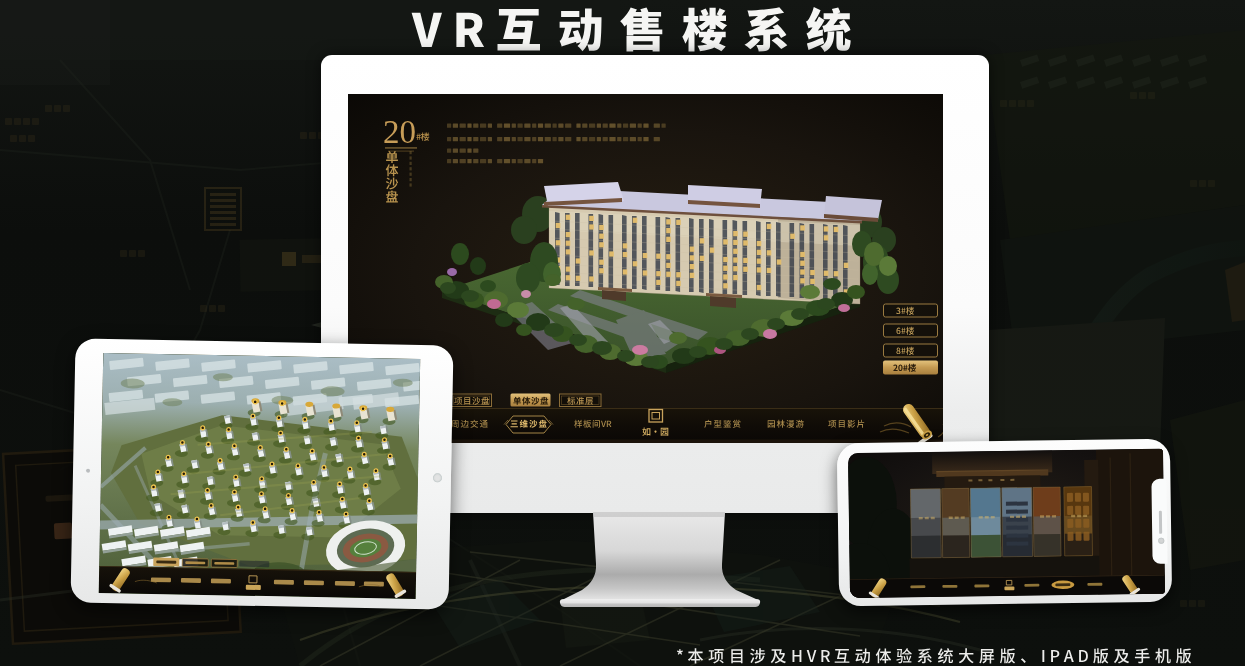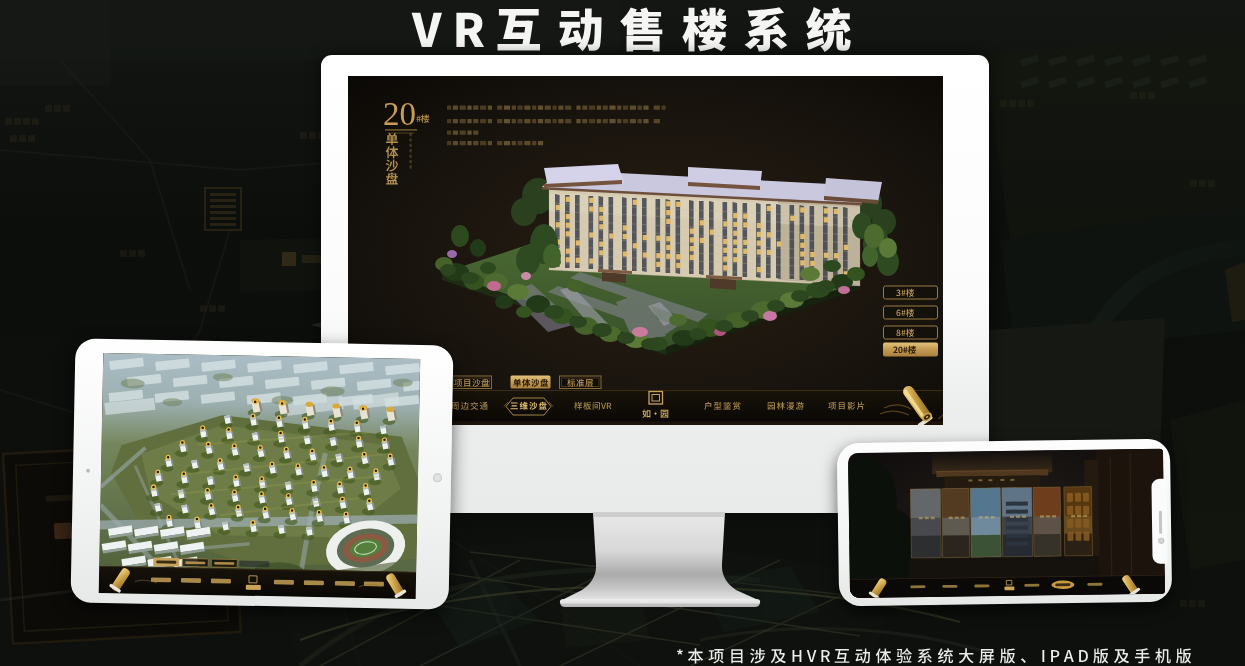--- a/index.html
+++ b/index.html
@@ -163,21 +163,21 @@
 </g>
 <path d="M300,640 C420,596 560,580 720,588 C830,593 900,606 960,622" stroke="#46482e" stroke-width="2.2" fill="none" opacity="0.5"></path>
 </svg>
 
 <svg class="abs" style="left:410px;top:2px" width="450" height="60" viewBox="0 0 450 60">
       <path d="M9.8 0.0 -0.4 -34.3H8.3L12.2 -18.6Q13.0 -15.9 13.5 -13.2Q14.1 -10.5 14.9 -7.7H15.1Q15.9 -10.5 16.4 -13.2Q17.0 -15.9 17.8 -18.6L21.6 -34.3H30.0L19.7 0.0Z M44.4 0.0V-34.3H57.0Q60.7 -34.3 63.7 -33.3Q66.7 -32.3 68.6 -30.0Q70.4 -27.6 70.4 -23.5Q70.4 -19.5 68.6 -16.9Q66.7 -14.4 63.7 -13.2Q60.7 -12.1 57.0 -12.1H52.7V0.0ZM52.7 -18.5H56.3Q59.3 -18.5 60.8 -19.8Q62.4 -21.1 62.4 -23.5Q62.4 -25.9 60.8 -26.8Q59.3 -27.7 56.3 -27.7H52.7ZM62.9 0.0 55.5 -14.2 61.1 -19.6 72.1 0.0Z M86.9 -37.9H126.7V-31.5H86.9ZM98.1 -26.3H116.1V-20.1H98.1ZM95.9 -14.4H114.6V-8.1H95.9ZM85.5 -3.0H128.0V3.4H85.5ZM96.9 -32.7H104.2Q103.6 -29.5 102.9 -26.2Q102.2 -22.9 101.5 -19.6Q100.7 -16.4 100.0 -13.4Q99.3 -10.5 98.6 -8.1H91.1Q91.8 -10.6 92.6 -13.6Q93.4 -16.6 94.2 -19.8Q95.0 -23.1 95.7 -26.4Q96.4 -29.6 96.9 -32.7ZM113.8 -26.3H114.6L115.7 -26.5L120.9 -26.0Q120.6 -23.2 120.2 -20.1Q119.8 -16.9 119.3 -13.7Q118.8 -10.4 118.2 -7.3Q117.7 -4.1 117.2 -1.1L110.2 -1.7Q110.8 -4.7 111.3 -8.0Q111.9 -11.3 112.4 -14.6Q112.9 -17.8 113.2 -20.7Q113.6 -23.5 113.8 -25.6Z M168.7 -29.7H186.5V-23.3H168.7ZM183.0 -29.7H189.5Q189.5 -29.7 189.5 -29.1Q189.5 -28.6 189.5 -27.9Q189.5 -27.2 189.5 -26.8Q189.4 -19.8 189.2 -14.9Q189.0 -10.1 188.7 -6.9Q188.5 -3.7 188.1 -1.8Q187.7 0.0 187.2 0.8Q186.2 2.2 185.3 2.7Q184.3 3.3 183.1 3.5Q181.9 3.8 180.3 3.8Q178.7 3.9 177.0 3.8Q176.9 2.4 176.3 0.5Q175.8 -1.3 175.0 -2.7Q176.4 -2.6 177.7 -2.6Q178.9 -2.5 179.7 -2.5Q180.2 -2.5 180.6 -2.7Q180.9 -2.9 181.3 -3.4Q181.7 -3.9 182.0 -5.4Q182.2 -7.0 182.4 -9.9Q182.6 -12.8 182.7 -17.4Q182.9 -21.9 183.0 -28.3ZM173.0 -38.5H179.7Q179.7 -32.8 179.5 -27.6Q179.4 -22.4 179.0 -17.8Q178.5 -13.2 177.6 -9.2Q176.6 -5.2 174.9 -1.8Q173.2 1.6 170.5 4.3Q169.9 3.4 169.1 2.5Q168.2 1.5 167.3 0.6Q166.4 -0.3 165.5 -0.9Q167.9 -3.2 169.4 -6.1Q170.8 -9.0 171.6 -12.5Q172.3 -16.0 172.6 -20.0Q172.9 -24.1 173.0 -28.7Q173.0 -33.3 173.0 -38.5ZM149.1 -35.9H167.3V-30.0H149.1ZM147.6 -25.3H168.1V-19.3H147.6ZM160.7 -15.5 166.0 -17.0Q166.8 -15.1 167.6 -13.0Q168.5 -10.8 169.2 -8.8Q169.9 -6.7 170.2 -5.2L164.4 -3.4Q164.2 -4.9 163.6 -7.0Q163.0 -9.1 162.2 -11.3Q161.4 -13.6 160.7 -15.5ZM149.8 -0.3 149.1 -5.9 151.8 -7.9 166.5 -11.6Q166.6 -10.3 166.9 -8.6Q167.2 -7.0 167.5 -6.0Q163.4 -4.8 160.5 -4.0Q157.7 -3.2 155.8 -2.6Q153.9 -2.0 152.7 -1.6Q151.6 -1.2 150.9 -0.9Q150.3 -0.6 149.8 -0.3ZM149.8 -0.3Q149.6 -0.9 149.2 -2.0Q148.9 -3.1 148.4 -4.2Q148.0 -5.4 147.6 -6.2Q148.4 -6.4 148.9 -7.2Q149.5 -7.9 150.0 -9.2Q150.3 -9.8 150.8 -11.1Q151.2 -12.5 151.8 -14.4Q152.3 -16.2 152.8 -18.4Q153.3 -20.6 153.6 -22.7L160.2 -20.9Q159.6 -17.9 158.5 -14.8Q157.5 -11.7 156.3 -8.9Q155.1 -6.0 154.0 -3.8V-3.6Q154.0 -3.6 153.3 -3.3Q152.7 -2.9 151.9 -2.4Q151.0 -1.8 150.4 -1.3Q149.8 -0.7 149.8 -0.3Z M228.3 -37.7 234.5 -39.5Q235.3 -38.0 236.0 -36.3Q236.7 -34.5 237.0 -33.2L230.4 -31.2Q230.2 -32.5 229.6 -34.3Q229.0 -36.2 228.3 -37.7ZM218.7 -2.3H242.1V2.9H218.7ZM218.8 -28.9H246.6V-24.7H218.8ZM218.8 -23.4H246.6V-19.2H218.8ZM214.5 -10.9H247.6V4.5H240.6V-5.7H221.2V4.5H214.5ZM218.7 -39.6 224.9 -37.6Q223.4 -34.4 221.4 -31.3Q219.4 -28.1 217.1 -25.3Q214.9 -22.5 212.6 -20.5Q212.2 -21.1 211.4 -22.1Q210.6 -23.1 209.7 -24.2Q208.9 -25.2 208.2 -25.8Q210.3 -27.5 212.2 -29.7Q214.2 -31.9 215.9 -34.4Q217.5 -37.0 218.7 -39.6ZM229.8 -32.3H236.3V-14.9H229.8ZM221.4 -34.9H249.1V-30.4H221.4V-11.4H214.8V-30.1L219.8 -34.9ZM218.1 -17.6H250.3V-12.8H218.1Z M287.4 -31.4H314.0V-26.0H287.4ZM286.9 -15.2H313.7V-9.7H286.9ZM297.5 -39.3H303.7V-18.0H297.5ZM288.6 -36.2 293.6 -38.5Q294.4 -37.2 295.3 -35.6Q296.2 -33.9 296.6 -32.8L291.3 -30.2Q290.9 -31.4 290.1 -33.1Q289.3 -34.8 288.6 -36.2ZM307.6 -38.8 313.4 -36.3Q312.1 -34.7 311.0 -33.2Q309.9 -31.7 308.9 -30.6L304.5 -32.8Q305.1 -33.6 305.6 -34.6Q306.2 -35.7 306.7 -36.8Q307.2 -37.9 307.6 -38.8ZM296.4 -29.3 301.2 -27.4Q299.9 -25.2 298.0 -23.1Q296.2 -21.0 294.1 -19.2Q291.9 -17.4 289.7 -16.2Q289.0 -17.3 287.8 -18.7Q286.6 -20.1 285.7 -20.9Q287.7 -21.8 289.8 -23.1Q291.8 -24.4 293.6 -26.0Q295.3 -27.6 296.4 -29.3ZM304.4 -29.1Q305.6 -27.7 307.3 -26.3Q309.1 -24.9 311.1 -23.7Q313.1 -22.5 315.1 -21.7Q314.0 -20.8 312.8 -19.4Q311.6 -18.0 310.8 -16.9Q308.9 -18.0 306.9 -19.7Q304.8 -21.3 303.1 -23.3Q301.3 -25.3 299.9 -27.2ZM289.0 -5.0 292.5 -9.3Q296.3 -8.1 300.3 -6.5Q304.2 -4.9 307.7 -3.3Q311.2 -1.7 313.7 -0.5L309.4 4.3Q307.1 2.9 303.8 1.3Q300.5 -0.4 296.7 -2.0Q292.9 -3.6 289.0 -5.0ZM303.9 -10.9 310.4 -10.3Q309.3 -6.7 307.6 -4.2Q305.9 -1.7 303.2 -0.1Q300.6 1.6 296.8 2.6Q293.0 3.6 287.9 4.3Q287.6 2.9 286.8 1.3Q286.1 -0.3 285.5 -1.2Q291.1 -1.6 294.8 -2.5Q298.5 -3.5 300.7 -5.5Q302.9 -7.5 303.9 -10.9ZM271.5 -30.9H286.2V-24.7H271.5ZM276.5 -39.3H282.5V4.4H276.5ZM276.7 -26.2 280.1 -24.7Q279.7 -21.9 279.0 -18.9Q278.4 -15.9 277.5 -13.0Q276.6 -10.1 275.6 -7.6Q274.5 -5.1 273.3 -3.3Q273.1 -4.3 272.5 -5.5Q272.0 -6.8 271.4 -8.0Q270.8 -9.2 270.3 -10.2Q271.4 -11.5 272.4 -13.5Q273.3 -15.4 274.2 -17.5Q275.0 -19.7 275.7 -21.9Q276.3 -24.1 276.7 -26.2ZM282.3 -23.7Q282.7 -23.3 283.6 -22.2Q284.4 -21.1 285.3 -19.8Q286.2 -18.5 287.0 -17.4Q287.7 -16.3 288.1 -15.8L284.2 -11.3Q283.9 -12.4 283.3 -13.7Q282.7 -15.1 282.0 -16.5Q281.3 -17.9 280.6 -19.2Q279.9 -20.5 279.4 -21.4ZM289.0 -5.0Q290.2 -6.8 291.5 -9.0Q292.8 -11.2 294.0 -13.6Q295.2 -16.0 296.0 -18.2L302.4 -17.1Q301.6 -14.9 300.5 -12.7Q299.4 -10.5 298.3 -8.5Q297.2 -6.4 296.2 -5.0Z M341.6 -9.8 348.4 -7.3Q347.1 -5.6 345.3 -3.8Q343.6 -2.1 341.8 -0.5Q340.0 1.0 338.3 2.2Q337.6 1.5 336.6 0.7Q335.5 -0.2 334.4 -1.0Q333.3 -1.8 332.5 -2.3Q335.1 -3.6 337.5 -5.7Q340.0 -7.7 341.6 -9.8ZM359.6 -6.4 365.1 -10.0Q366.8 -8.9 368.7 -7.5Q370.7 -6.0 372.4 -4.6Q374.2 -3.1 375.3 -1.8L369.3 2.1Q368.4 0.9 366.7 -0.6Q365.1 -2.2 363.2 -3.7Q361.3 -5.2 359.6 -6.4ZM351.3 -13.3H358.1V-2.5Q358.1 -0.1 357.5 1.2Q356.9 2.6 355.1 3.4Q353.4 4.1 351.3 4.3Q349.3 4.4 346.7 4.4Q346.5 2.9 345.7 1.1Q345.0 -0.8 344.3 -2.1Q345.4 -2.1 346.6 -2.0Q347.8 -2.0 348.8 -2.0Q349.8 -2.0 350.2 -2.0Q350.8 -2.0 351.0 -2.2Q351.3 -2.3 351.3 -2.7ZM367.3 -39.8 372.1 -34.3Q368.3 -33.4 364.0 -32.7Q359.6 -32.0 355.1 -31.6Q350.5 -31.2 345.9 -30.9Q341.4 -30.7 337.0 -30.6Q336.9 -31.8 336.4 -33.6Q335.9 -35.3 335.4 -36.4Q339.7 -36.6 344.1 -36.8Q348.4 -37.1 352.6 -37.5Q356.8 -37.9 360.6 -38.5Q364.3 -39.1 367.3 -39.8ZM338.0 -10.0Q337.9 -10.6 337.5 -11.6Q337.2 -12.7 336.8 -13.8Q336.4 -15.0 336.1 -15.8Q337.6 -16.1 339.0 -16.6Q340.5 -17.2 342.7 -18.3Q343.9 -18.9 346.2 -20.1Q348.5 -21.3 351.4 -23.1Q354.3 -24.9 357.3 -27.0Q360.3 -29.2 362.9 -31.6L367.7 -27.2Q361.9 -22.5 355.2 -18.9Q348.5 -15.2 342.1 -12.6V-12.4Q342.1 -12.4 341.4 -12.2Q340.8 -12.0 340.0 -11.6Q339.2 -11.2 338.6 -10.8Q338.0 -10.3 338.0 -10.0ZM338.0 -10.0 337.8 -14.6 341.5 -16.6 368.3 -18.4Q368.2 -17.2 368.2 -15.7Q368.2 -14.1 368.2 -13.2Q362.1 -12.7 357.6 -12.3Q353.2 -12.0 350.0 -11.7Q346.9 -11.4 344.8 -11.2Q342.7 -10.9 341.5 -10.8Q340.2 -10.6 339.4 -10.4Q338.6 -10.2 338.0 -10.0ZM339.8 -20.2Q339.6 -20.8 339.3 -21.8Q339.0 -22.8 338.6 -23.9Q338.2 -25.0 337.9 -25.8Q338.8 -25.9 339.6 -26.4Q340.4 -26.8 341.5 -27.5Q342.1 -27.8 343.1 -28.6Q344.1 -29.3 345.4 -30.4Q346.7 -31.4 348.0 -32.7Q349.4 -33.9 350.5 -35.2L355.9 -32.1Q353.2 -29.5 349.9 -27.1Q346.6 -24.7 343.3 -23.0V-22.8Q343.3 -22.8 342.8 -22.6Q342.2 -22.3 341.5 -21.9Q340.8 -21.5 340.3 -21.0Q339.8 -20.6 339.8 -20.2ZM339.8 -20.2 339.7 -24.4 342.7 -26.1 359.9 -26.9Q359.6 -25.8 359.4 -24.3Q359.2 -22.9 359.1 -22.0Q353.3 -21.7 349.8 -21.4Q346.2 -21.2 344.3 -21.0Q342.3 -20.8 341.3 -20.6Q340.4 -20.4 339.8 -20.2ZM360.5 -20.2 365.5 -22.8Q367.2 -21.2 368.9 -19.3Q370.6 -17.4 372.0 -15.5Q373.5 -13.7 374.4 -12.1L369.1 -9.0Q368.3 -10.5 366.9 -12.5Q365.5 -14.4 363.8 -16.5Q362.2 -18.5 360.5 -20.2Z M426.9 -25.1 432.0 -27.6Q433.3 -26.0 434.5 -24.1Q435.8 -22.3 436.9 -20.4Q438.0 -18.6 438.5 -17.1L432.9 -14.1Q432.4 -15.6 431.5 -17.5Q430.5 -19.4 429.3 -21.4Q428.1 -23.4 426.9 -25.1ZM411.6 -33.7H437.8V-27.7H411.6ZM424.4 -15.7H431.0V-3.6Q431.0 -2.4 431.1 -2.1Q431.2 -1.8 431.5 -1.8Q431.6 -1.8 431.7 -1.8Q431.9 -1.8 432.0 -1.8Q432.1 -1.8 432.2 -1.8Q432.5 -1.8 432.7 -2.4Q432.9 -2.9 432.9 -4.4Q433.0 -6.0 433.1 -9.0Q434.0 -8.2 435.7 -7.5Q437.5 -6.8 438.7 -6.4Q438.5 -2.5 437.8 -0.3Q437.2 1.9 436.0 2.8Q434.9 3.7 432.9 3.7Q432.6 3.7 432.2 3.7Q431.9 3.7 431.5 3.7Q431.1 3.7 430.8 3.7Q430.5 3.7 430.2 3.7Q427.8 3.7 426.6 3.0Q425.4 2.3 424.9 0.7Q424.4 -0.9 424.4 -3.5ZM415.7 -15.6H422.3Q422.2 -12.1 421.8 -9.1Q421.4 -6.0 420.4 -3.4Q419.4 -0.8 417.5 1.2Q415.6 3.3 412.4 4.9Q412.1 4.0 411.4 2.9Q410.7 1.9 409.9 0.9Q409.1 -0.1 408.3 -0.7Q410.9 -1.8 412.3 -3.3Q413.8 -4.8 414.5 -6.7Q415.2 -8.5 415.4 -10.8Q415.6 -13.0 415.7 -15.6ZM412.2 -14.6 412.0 -19.4 415.0 -21.3 432.0 -22.8Q432.1 -21.6 432.3 -20.0Q432.5 -18.4 432.7 -17.5Q427.8 -17.0 424.5 -16.6Q421.2 -16.2 419.0 -15.9Q416.8 -15.6 415.5 -15.4Q414.2 -15.2 413.5 -15.0Q412.7 -14.8 412.2 -14.6ZM419.9 -38.0 426.2 -39.6Q426.8 -38.4 427.4 -36.9Q428.0 -35.5 428.3 -34.5L421.6 -32.7Q421.4 -33.7 420.9 -35.2Q420.4 -36.8 419.9 -38.0ZM412.2 -14.6Q412.1 -15.4 411.7 -16.6Q411.4 -17.8 411.0 -19.1Q410.6 -20.3 410.3 -21.0Q411.1 -21.2 412.1 -21.5Q413.1 -21.9 413.9 -22.6Q414.4 -23.0 415.3 -24.1Q416.2 -25.3 417.3 -26.6Q418.4 -28.0 419.4 -29.4Q420.4 -30.7 421.1 -31.6H428.8Q427.8 -30.2 426.5 -28.5Q425.2 -26.7 423.9 -24.9Q422.5 -23.0 421.2 -21.4Q419.9 -19.8 418.8 -18.6Q418.8 -18.6 418.2 -18.4Q417.5 -18.1 416.5 -17.7Q415.5 -17.2 414.5 -16.7Q413.5 -16.2 412.9 -15.6Q412.2 -15.1 412.2 -14.6ZM396.7 -7.5Q396.6 -8.1 396.2 -9.2Q395.8 -10.3 395.4 -11.5Q394.9 -12.7 394.5 -13.6Q395.5 -13.8 396.4 -14.5Q397.2 -15.2 398.3 -16.5Q398.8 -17.1 399.8 -18.4Q400.9 -19.8 402.1 -21.7Q403.3 -23.6 404.6 -25.9Q405.8 -28.1 406.9 -30.4L412.6 -26.7Q410.4 -22.4 407.2 -18.3Q404.1 -14.1 400.9 -10.8V-10.6Q400.9 -10.6 400.3 -10.3Q399.6 -10.0 398.8 -9.5Q398.0 -9.0 397.3 -8.4Q396.7 -7.9 396.7 -7.5ZM396.7 -7.5 396.1 -13.0 398.8 -14.9 411.0 -17.4Q410.8 -16.1 410.8 -14.3Q410.8 -12.6 411.0 -11.5Q406.9 -10.6 404.3 -9.9Q401.8 -9.3 400.3 -8.9Q398.8 -8.4 398.0 -8.1Q397.2 -7.8 396.7 -7.5ZM396.4 -18.8Q396.2 -19.5 395.8 -20.7Q395.4 -21.8 394.9 -23.2Q394.4 -24.5 394.0 -25.4Q394.8 -25.6 395.5 -26.3Q396.1 -27.0 396.8 -28.0Q397.2 -28.5 397.8 -29.7Q398.4 -30.9 399.1 -32.6Q399.9 -34.2 400.6 -36.1Q401.2 -38.0 401.8 -39.9L408.6 -36.8Q407.6 -34.3 406.2 -31.7Q404.8 -29.1 403.2 -26.7Q401.6 -24.2 400.0 -22.3V-22.1Q400.0 -22.1 399.5 -21.8Q398.9 -21.4 398.2 -20.9Q397.5 -20.3 396.9 -19.8Q396.4 -19.2 396.4 -18.8ZM396.4 -18.8 396.2 -23.6 398.9 -25.3 406.1 -25.8Q405.8 -24.5 405.6 -22.9Q405.4 -21.3 405.3 -20.2Q403.0 -20.0 401.4 -19.8Q399.8 -19.6 398.9 -19.5Q397.9 -19.3 397.3 -19.1Q396.7 -19.0 396.4 -18.8ZM394.9 -3.5Q396.9 -4.2 399.5 -5.1Q402.1 -6.0 405.0 -7.2Q408.0 -8.3 410.9 -9.4L412.2 -3.8Q408.2 -1.9 404.1 -0.2Q400.0 1.6 396.5 3.1Z" transform="translate(2,45)" fill="#f5f5f3"></path>
     </svg>
 
 <div class="abs" style="left:321px;top:55px;width:668px;height:458px;border-radius:11px;background:linear-gradient(180deg,#ffffff 0%,#fbfbfb 55%,#eceded 78%,#e9eaea 100%);box-shadow:0 0 14px rgba(0,0,0,.55)"></div>
 
-<div class="abs" style="left:348px;top:76px;width:595px;height:349px;background:#0f0c08;overflow:hidden">
+<div class="abs" style="left:348px;top:94px;width:595px;height:349px;background:#0f0c08;overflow:hidden">
 <svg width="615" height="349" viewBox="0 0 615 349">
 <defs>
  <radialGradient id="scrbg" cx="0.52" cy="0.52" r="0.75">
   <stop offset="0" stop-color="#281f12"></stop>
             <stop offset="0.55" stop-color="#19140e"></stop>
             <stop offset="1" stop-color="#0a0805"></stop>
  </radialGradient>
  <linearGradient id="roofg" x1="0" y1="0" x2="0" y2="1">
   <stop offset="0" stop-color="#e6e4f2"></stop>
             <stop offset="1" stop-color="#b9b7d2"></stop>

